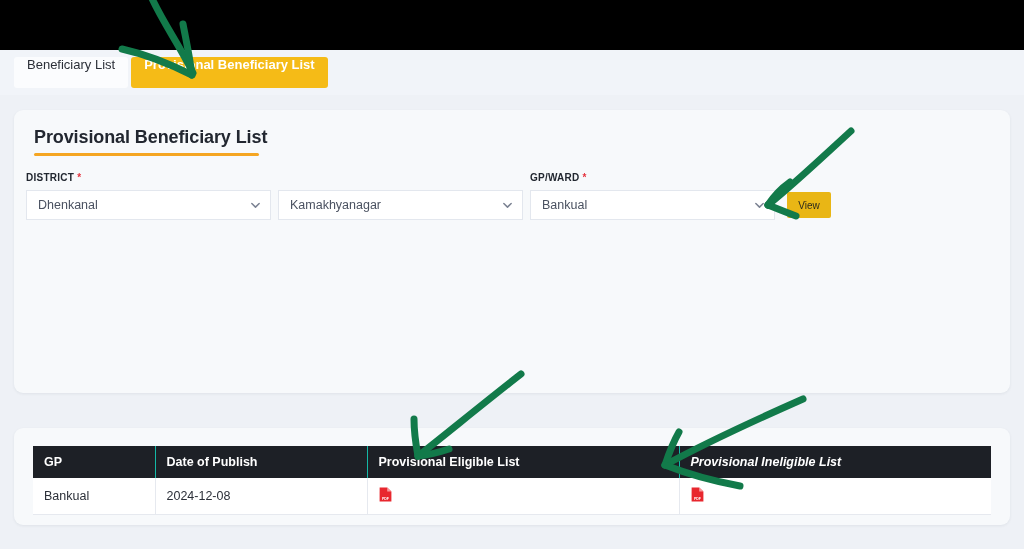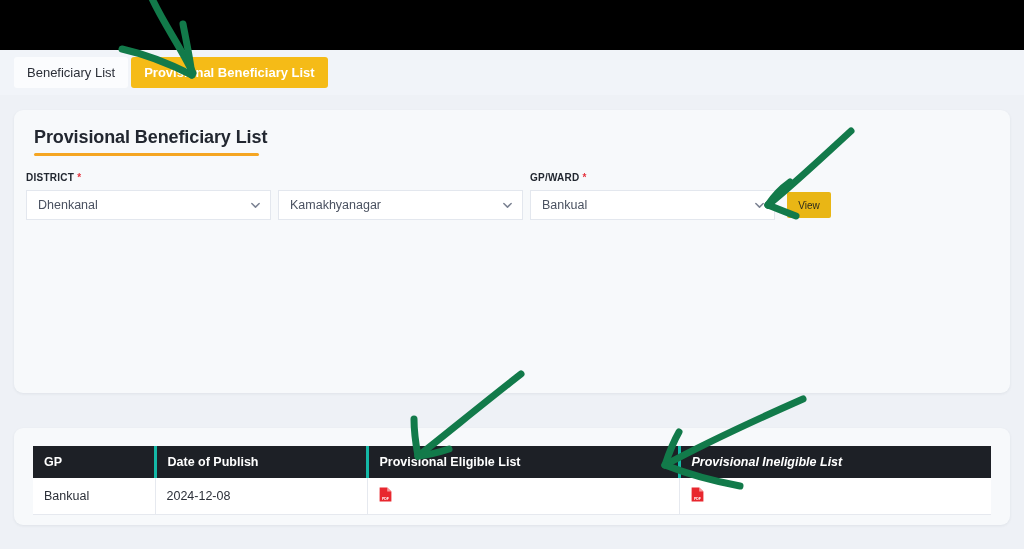--- a/index.html
+++ b/index.html
@@ -33,21 +33,20 @@
     height: 45px;
     background: #f1f4f9;
     display: flex;
     align-items: center;
     padding-left: 14px;
     gap: 0px;
   }
   .tab {
     height: 31px;
     display: flex;
-    align-items: center;
     padding: 0 13px;
     font-size: 13px;
     border-radius: 3px;
     white-space: nowrap;
     cursor: pointer;
   }
   .tab.inactive {
     background: #fbfcfe;
     color: #2b2f38;
   }
@@ -161,21 +160,21 @@
     border-collapse: collapse;
     table-layout: fixed;
   }
   thead th {
     background: #1d2026;
     color: #ffffff;
     font-size: 12.5px;
     font-weight: bold;
     text-align: left;
     padding: 9px 11px;
-    border-right: 3px solid #14b8a6;
+    border-right: 1px solid #14b8a6;
   }
   thead th:last-child { border-right: none; font-style: italic; }
   tbody td {
     background: #ffffff;
     color: #2b2f38;
     font-size: 12.5px;
     padding: 9px 11px;
     border-right: 1px solid #e6e9ef;
     border-bottom: 1px solid #e6e9ef;
   }

